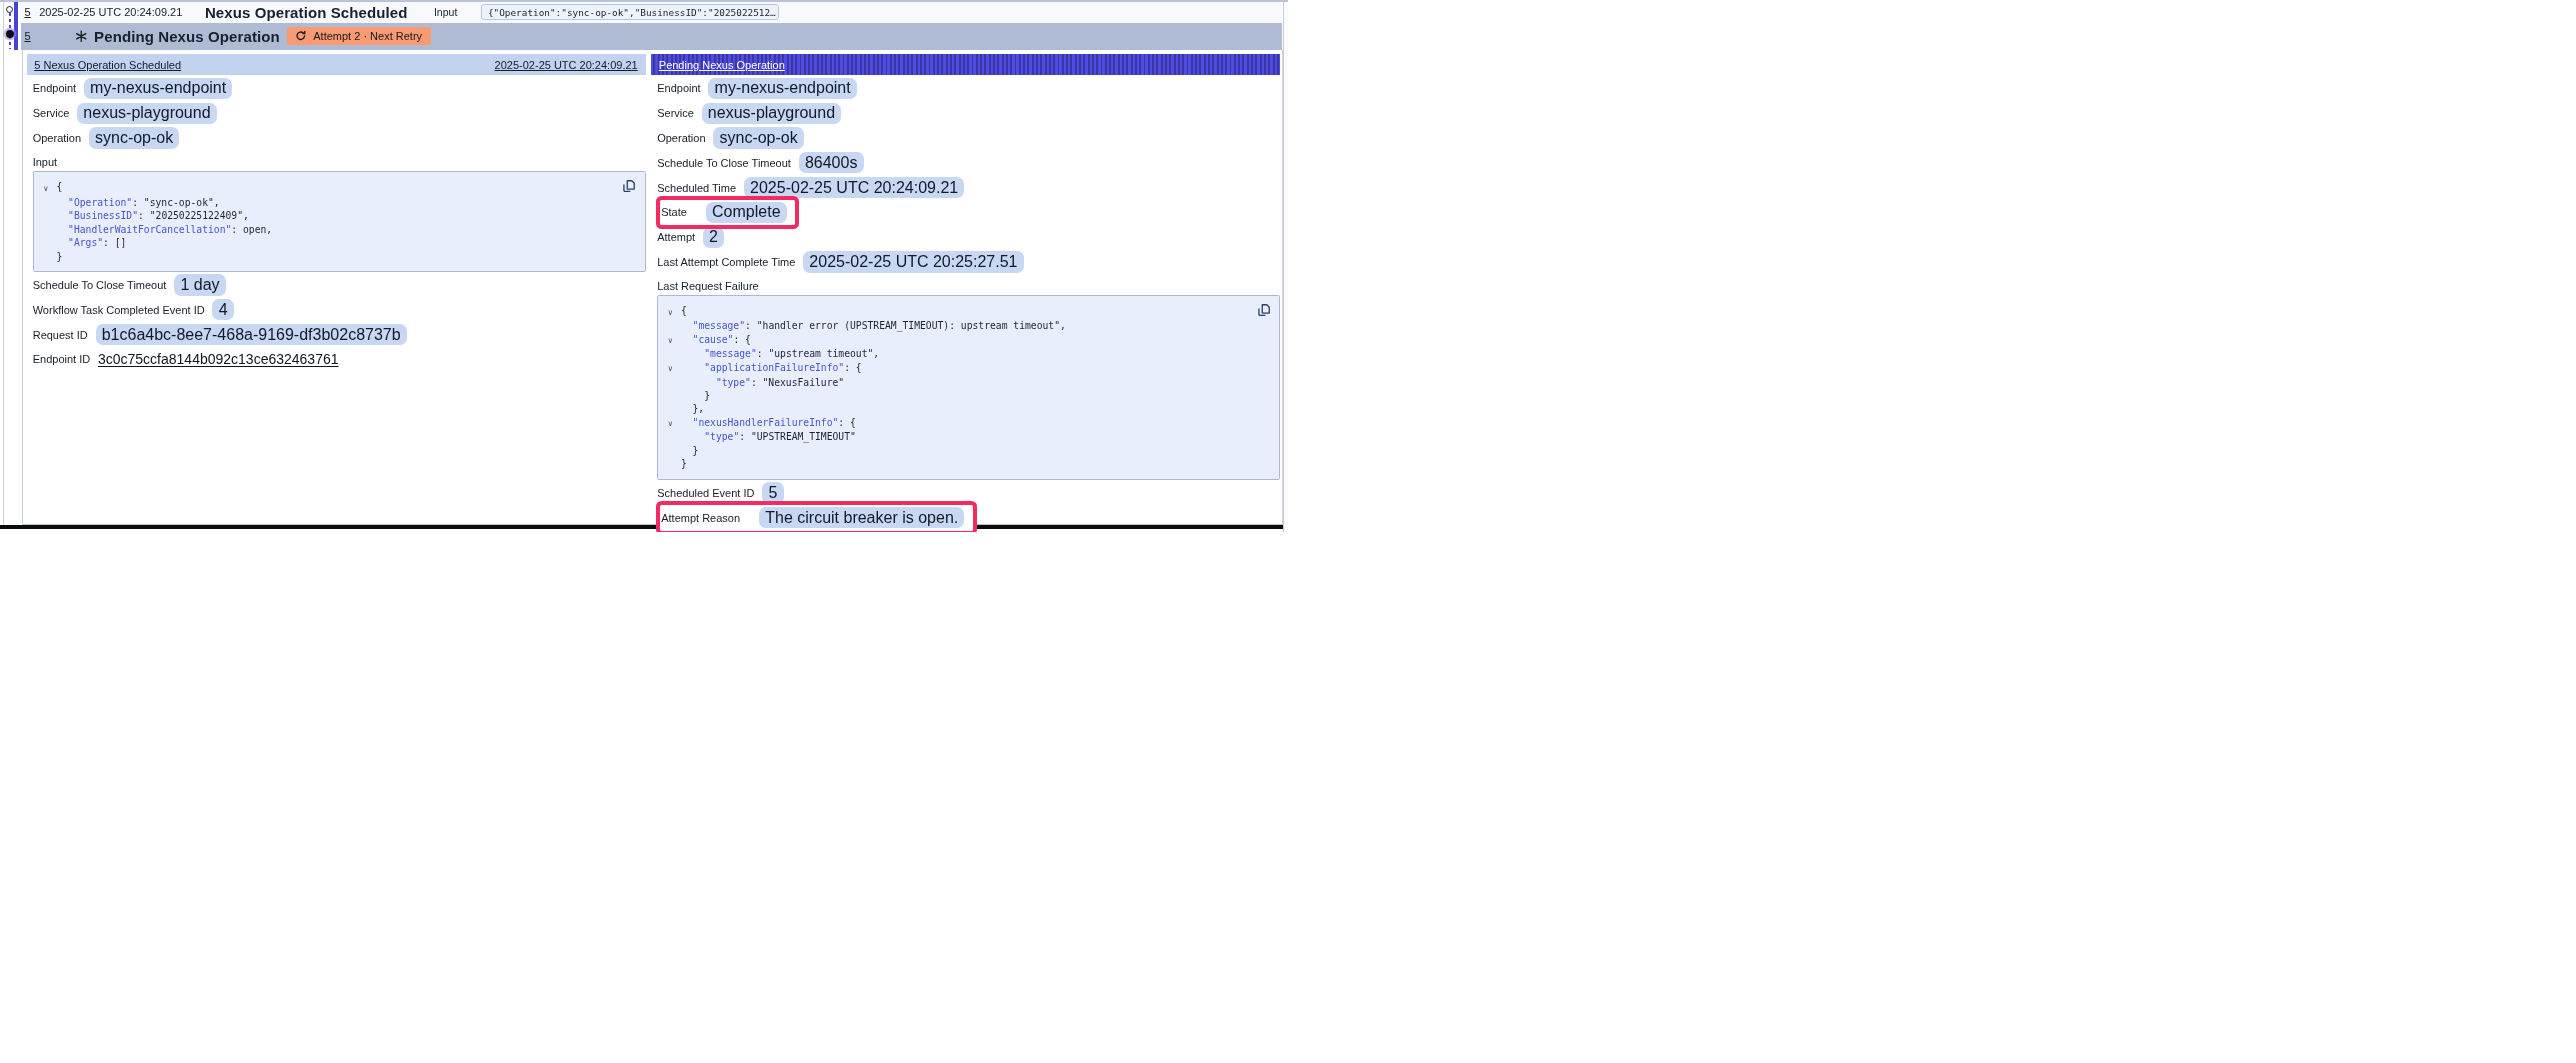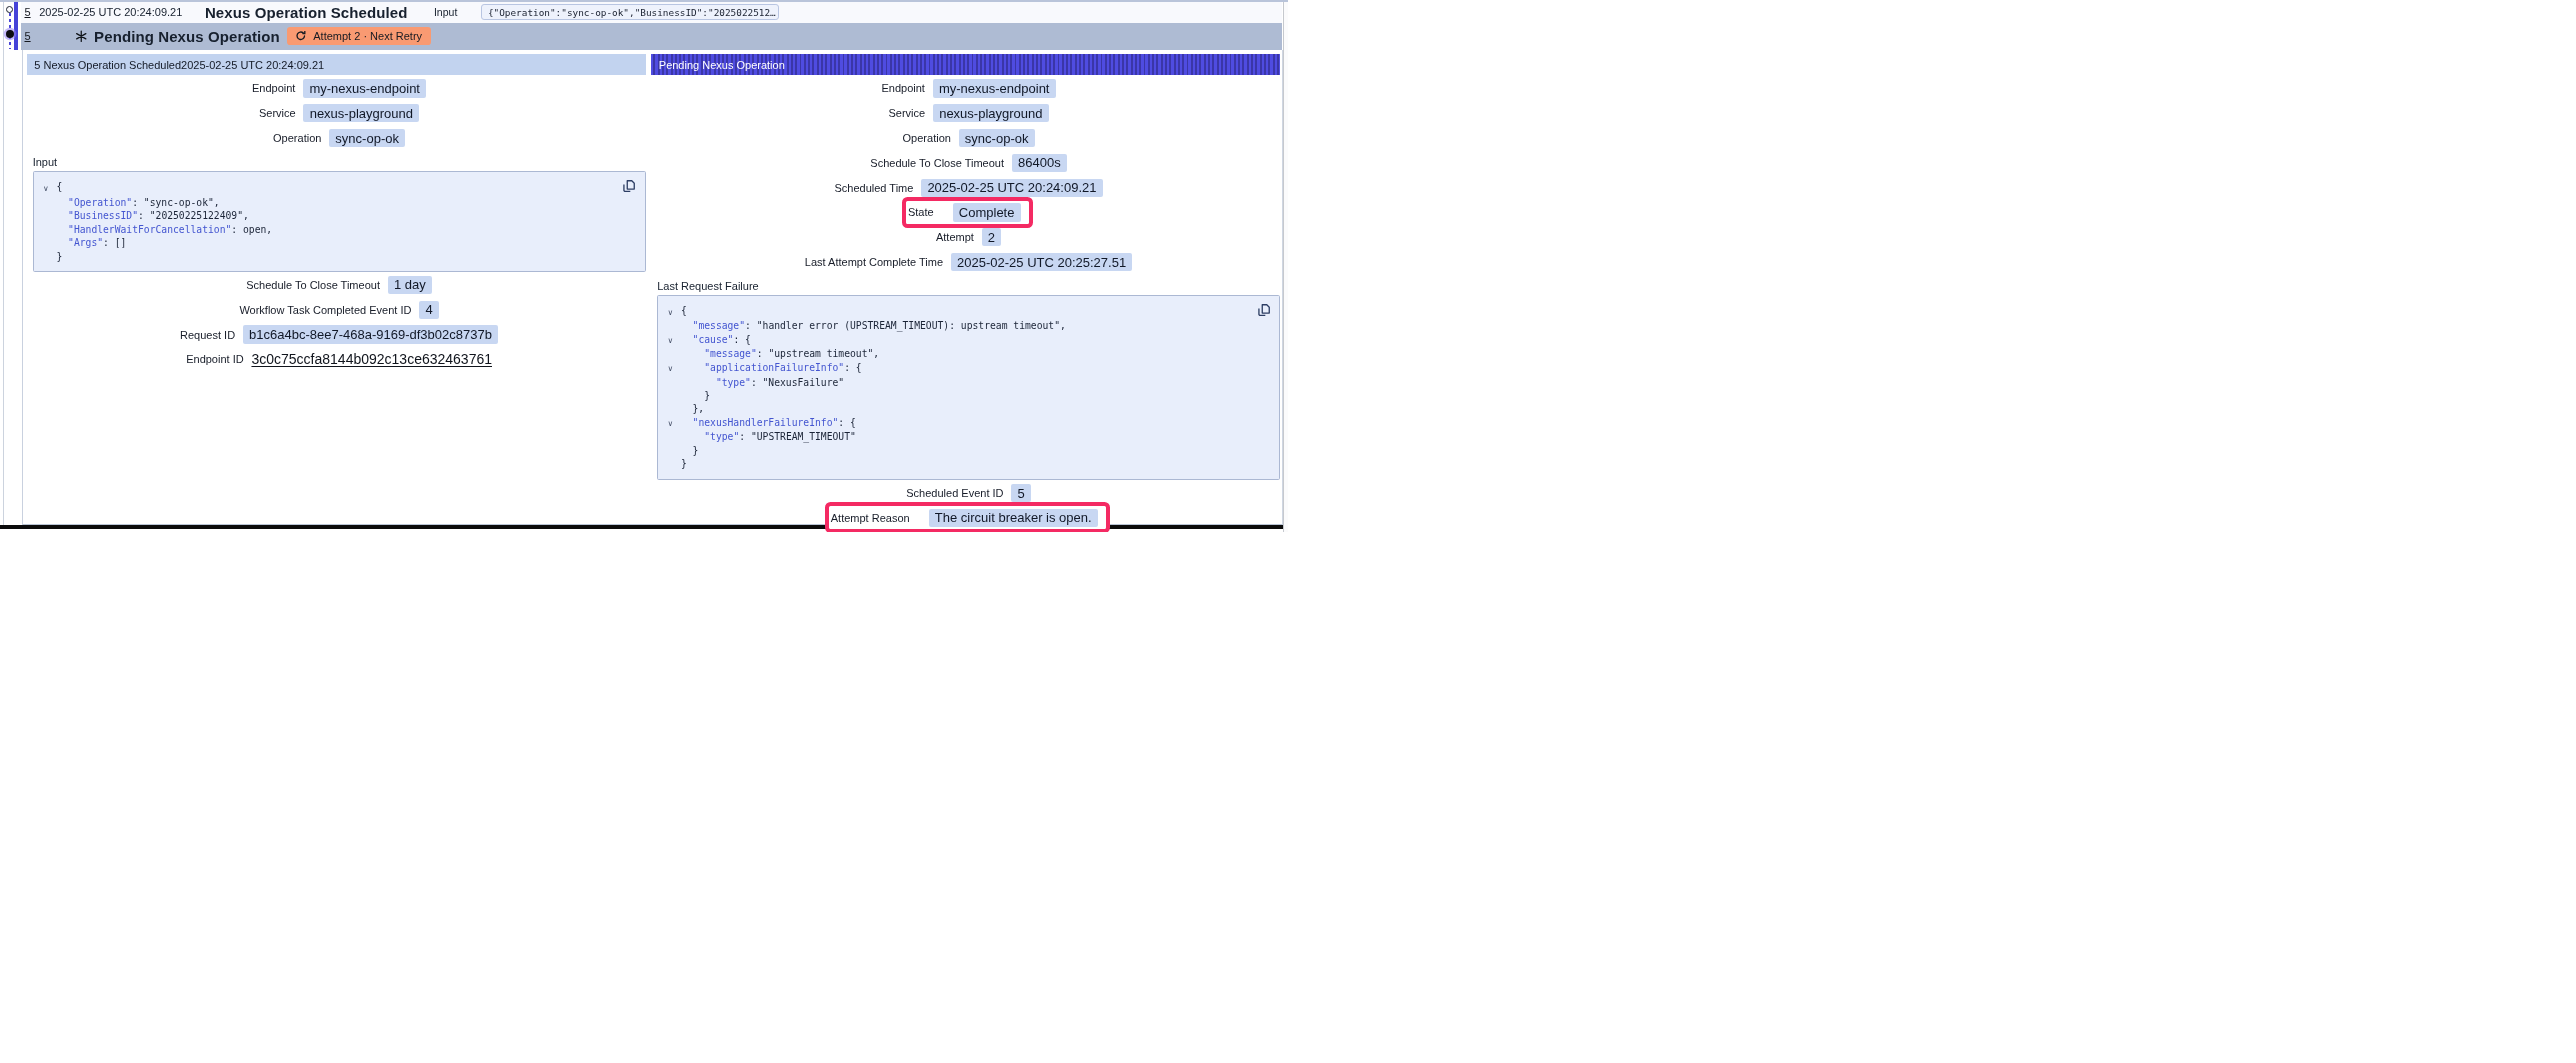--- a/index.html
+++ b/index.html
@@ -35,28 +35,28 @@
   .retry-badge { margin-left:7px; display:inline-flex; align-items:center; gap:6.2px; background:#f99a72;
     border-radius:3.1px; padding:3.1px 8.6px; font-size:11px; font-weight:500; color:#161a22; }
   .retry-badge svg { display:block; }
 
   
   .detail { position:absolute; left:22px; top:50px; width:1261px; height:475px; background:#fff;
     border-left:0.8px solid #c9d1df; border-right:0.8px solid #cfd6e2; border-bottom:0.8px solid #b9c4d4; }
   .panel { position:absolute; top:4.3px; }
   .panel-left { left:3.5px; width:619px; }
   .panel-right { left:628px; width:629px; }
-  .phead { height:21px; display:flex; align-items:center; justify-content:flex-start; padding:0 7.8px; font-size:11px; font-weight:500; }
+  .phead { height:21px; display:flex; align-items:center; justify-content:space-between; padding:0 7.8px; font-size:11px; font-weight:500;text-decoration:underline; }
   .phead-event { background:#c2d3ef; color:#141a26; }
   .phead-pending { background:repeating-linear-gradient(90deg,#4f4ce1 0 2.3px,#3a36a8 2.3px 4.3px); color:#fff; }
 
-  .frow { display:flex; align-items:center; gap:7.8px; height:17px; margin:7.8px 0 0 6.2px; overflow:visible; white-space:nowrap;justify-content:center; }
+  .frow { display:flex; align-items:center; gap:7.8px; height:17px; margin:7.8px 0 0 6.2px; overflow:visible; white-space:nowrap; }
   .frow:first-of-type { margin-top:4.7px; }
   .flabel { font-size:11px; color:#171c28; }
-  .pill { background:#c8d7f2; border-radius:2px; padding:1.6px 6.2px; font-size:13px; color:#111827; }
+  .pill { background:#c8d7f2; border-radius:7px; padding:1.6px 6.2px; font-size:16px; color:#111827; }
   .link-value { font-size:14px; color:#10141c; text-decoration:underline; text-underline-offset:1.6px; }
   .seclabel { font-size:11px; margin:9.4px 0 0 6.2px; height:14px; }
 
   .annotation { display:inline-flex; align-items:center; gap:19px; background:#fff;
     border:4.7px solid #f42a63; border-radius:5.5px; padding:2.3px 8.6px 2.3px 1.6px; margin-left:-1.6px;
     position:relative; z-index:6; }
 
   .codeblock { position:relative; margin:0.8px 0 0 6.2px; background:#e8eefb; border:0.8px solid #abb8d3; border-radius:1.6px; padding:8.6px 9.4px; }
   .cb-left { width:613px; height:101px; }
   .cb-right { width:623px; }

